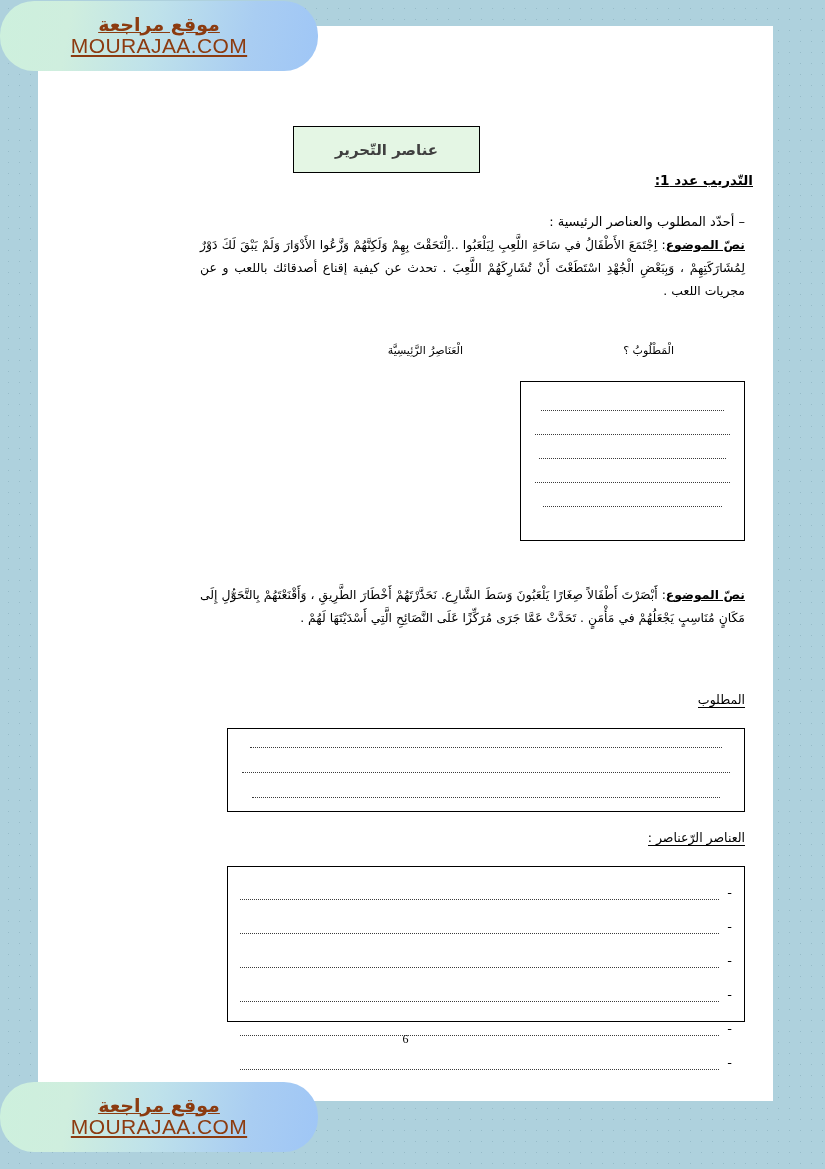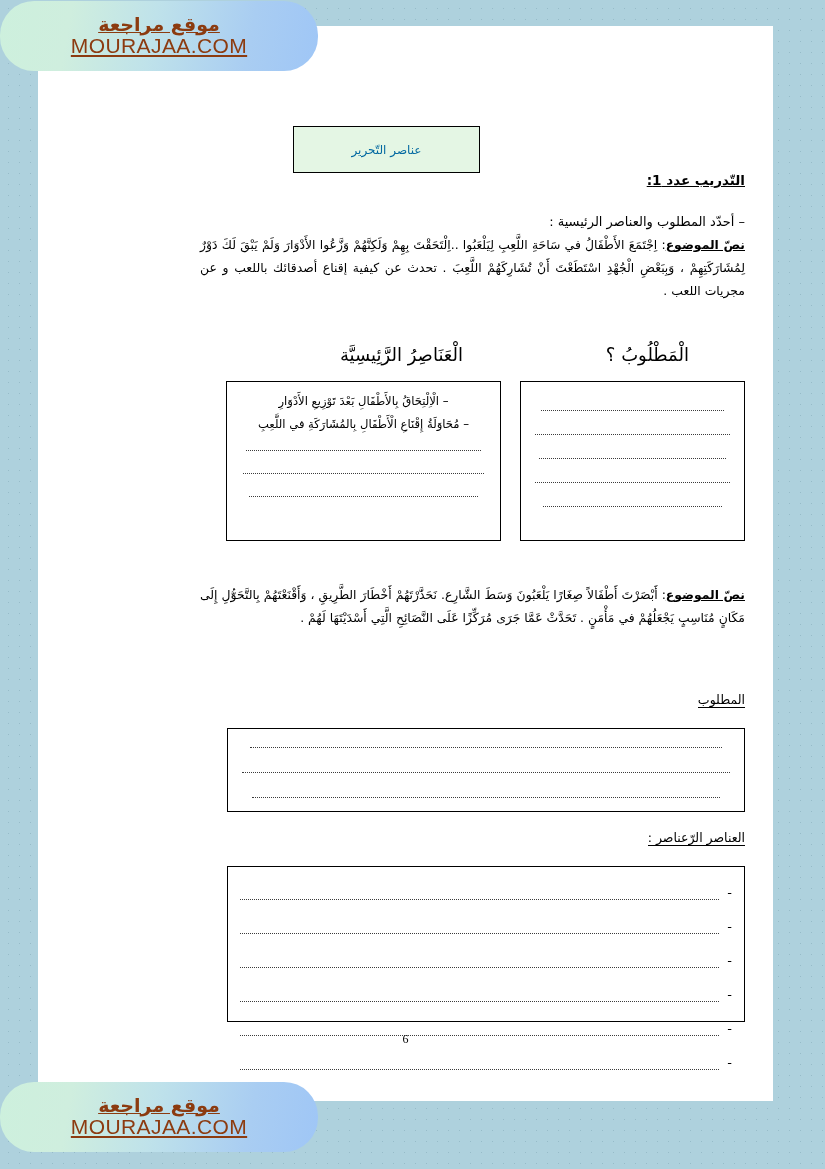--- a/index.html
+++ b/index.html
@@ -69,21 +69,21 @@
   .title-box{
     position:absolute;
     left:255px;top:100px;
     width:185px;height:45px;
     background:#e4f6e4;
     border:1.5px solid #000;
     display:flex;align-items:center;justify-content:center;
   }
   .title-box span{
     font-family:"DejaVu Sans", sans-serif;
-    font-size:12px;font-weight:normal;color:#0369a1;
+    font-size:15px;font-weight:bold;color:#404040;
     direction:rtl;letter-spacing:-0.2px;
   }
 
   .ex-label{
     position:absolute;
     font-family:"DejaVu Sans", sans-serif;
     font-size:13.5px;font-weight:bold;color:#000;
     text-decoration:underline;
     direction:rtl;
   }
@@ -97,21 +97,21 @@
     font-family:"DejaVu Sans", sans-serif;
     font-size:12.4px;color:#000;
     direction:rtl;text-align:justify;
     line-height:1.85;
   }
   .subject b{font-weight:bold;text-decoration:underline;}
 
   .col-head{
     position:absolute;
     font-family:"DejaVu Sans", sans-serif;
-    font-size:18px;color:#000;direction:rtl;
+    font-size:11px;color:#000;direction:rtl;
   }
 
   .ansbox{
     position:absolute;
     border:1.5px solid #000;
     background:#fff;
     box-sizing:border-box;
     padding:9px 12px 6px 12px;
   }
   .filled-line{
@@ -168,46 +168,39 @@
 
 </div>
 
 <div id="page">
   <div id="content">
 
     <div class="title-box">
       <span>عناصر التّحرير</span>
     </div>
 
-    <div class="ex-label" style="top:146px;right:28px;">التّدريب عدد 1:</div>
+    <div class="ex-label" style="top:146px;right:20px;">التّدريب عدد 1:</div>
 
     <div class="prompt" style="top:188px;right:28px;">– أحدّد المطلوب  والعناصر الرئيسية :</div>
 
     <div class="subject" style="top:208px;right:28px;width:545px;">
       <b>نصّ الموضوع</b><span>: اِجْتَمَعَ الأَطْفَالُ في سَاحَةِ اللَّعِبِ لِيَلْعَبُوا ..اِلْتَحَقْتَ بِهِمْ وَلَكِنَّهُمْ وَزَّعُوا الأَدْوَارَ وَلَمْ يَبْقَ لَكَ دَوْرٌ لِمُشَارَكَتِهِمْ ، وَبِبَعْضِ الْجُهْدِ اسْتَطَعْتَ أَنْ تُشَارِكَهُمْ اللَّعِبَ . تحدث عن كيفية إقناع أصدقائك باللعب  و عن مجريات اللعب .</span>
     </div>
 
-    <div class="col-head" style="top:318px;right:84px;">الْمَطْلُوبُ ؟</div>
+    <div class="col-head" style="top:318px;right:99px;">الْمَطْلُوبُ ؟</div>
     <div class="col-head" style="top:318px;right:310px;">الْعَنَاصِرُ الرَّئِيسِيَّة</div>
 
     <div class="ansbox" style="top:355px;right:28px;width:225px;height:160px;padding-top:16px;">
       <div class="dotline" style="width:92%;margin-top:12px;"></div>
       <div class="dotline" style="width:98%;margin-top:23px;"></div>
       <div class="dotline" style="width:94%;margin-top:23px;"></div>
       <div class="dotline" style="width:98%;margin-top:23px;"></div>
       <div class="dotline" style="width:90%;margin-top:23px;"></div>
     </div>
 
-    <div class="ansbox" style="top:355px;right:272px;width:275px;height:160px;padding-top:8px;">
-      <div class="filled-line">– الْاِلْتِحَاقُ بِالأَطْفَالِ بَعْدَ تَوْزِيعِ الأَدْوَارِ</div>
-      <div class="filled-line">– مُحَاوَلَةُ إِقْنَاعِ الْأَطْفَالِ بِالمُشَارَكَةِ في اللَّعِبِ</div>
-      <div class="dotline" style="width:94%;margin-top:15px;"></div>
-      <div class="dotline" style="width:97%;margin-top:22px;"></div>
-      <div class="dotline" style="width:92%;margin-top:22px;"></div>
-    </div>
 
     <div class="subject" style="top:558px;right:28px;width:545px;">
       <b>نصّ الموضوع</b><span>: أَبْصَرْتَ أَطْفَالاً  صِغَارًا يَلْعَبُونَ وَسَطَ الشَّارِع. نَحَذَّرْتَهُمْ أَخْطَارَ الطَّرِيقِ ، وَأَقْنَعْتَهُمْ بِالتَّحَوُّلِ إِلَى مَكَانٍ  مُنَاسِبٍ  يَجْعَلُهُمْ في مَأْمَنٍ . تَحَدَّثْ عَمَّا جَرَى مُرَكِّزًا عَلَى النَّصَائِحِ الَّتِي أَسْدَيْتَهَا لَهُمْ .</span>
     </div>
 
     <div class="sec-label" style="top:666px;right:28px;">المطلوب</div>
 
     <div class="ansbox" style="top:702px;right:28px;width:518px;height:84px;padding-top:12px;">
       <div class="dotline" style="width:96%;margin-top:6px;"></div>
       <div class="dotline" style="width:99%;margin-top:24px;"></div>

